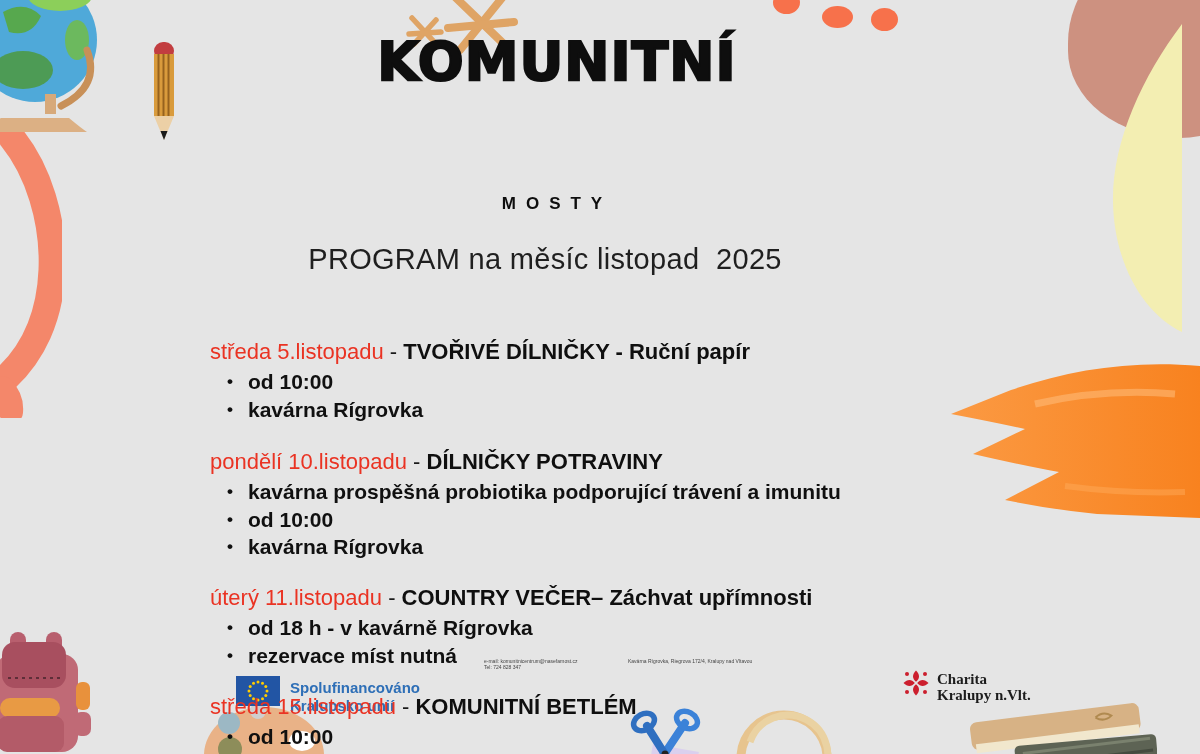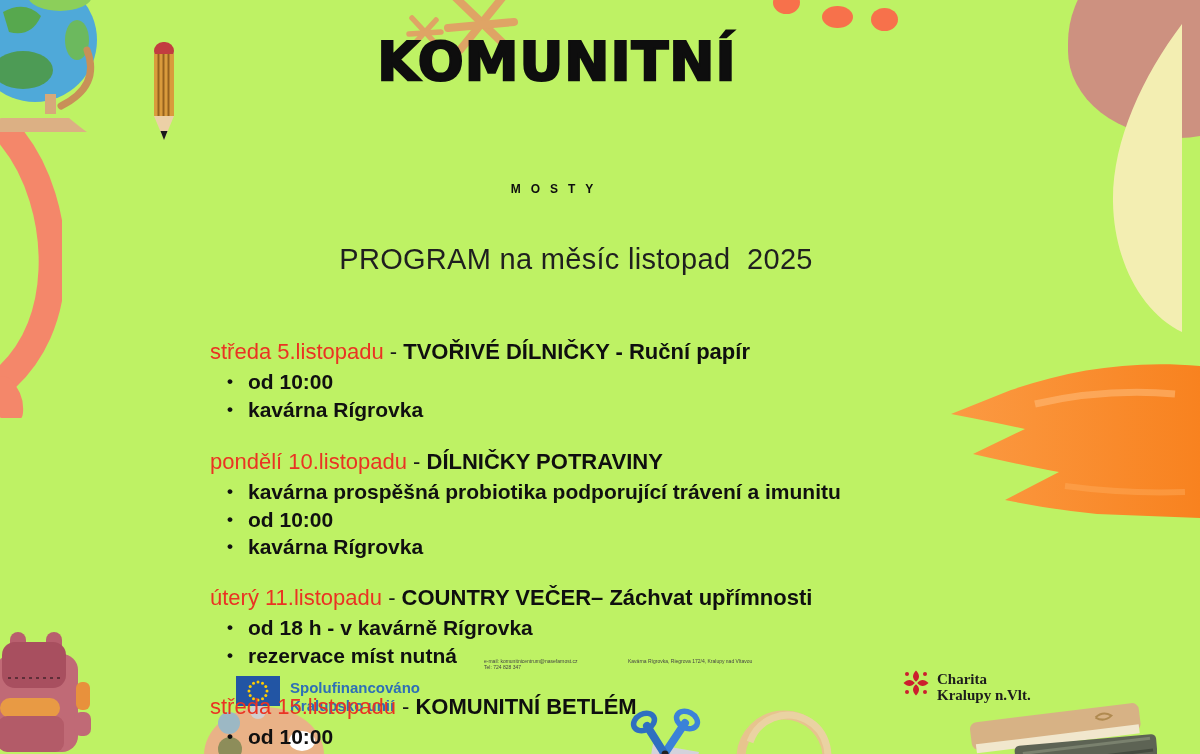--- a/index.html
+++ b/index.html
@@ -1,35 +1,35 @@
 <!DOCTYPE html>
 <html><head>
 <meta charset="utf-8">
 <style>
   html,body { margin:0; padding:0; background:#ffffff; }
   .poster {
-    position:relative; width:1200px; height:754px; background:#bef264;
+    position:relative; width:1200px; height:754px; background:#e5e5e5;
     overflow:hidden; font-family:"Liberation Sans", sans-serif; color:#111;
   }
   .deco { position:absolute; z-index:1; }
 
   
   .header-wrap { position:absolute; left:0; top:30px; width:1114px; text-align:center; z-index:2; }
   .title-line {
     font-family:"DejaVu Sans", sans-serif; font-weight:900; font-size:54px;
     line-height:64px; color:#0e0e0e; letter-spacing:1px;
     -webkit-text-stroke:2.2px #0e0e0e;
   }
   .subtitle {
-    position:absolute; left:0; top:182px; width:1114px; text-align:center;
-    font-weight:700; font-size:12px; letter-spacing:10px; color:#0e0e0e; z-index:2;
+    position:absolute; left:0; top:194px; width:1114px; text-align:center;
+    font-weight:700; font-size:17px; letter-spacing:10px; color:#0e0e0e; z-index:2;
   }
   .program-heading {
     position:absolute; left:0; top:243px; width:1090px; text-align:center;
-    font-size:29px; color:#1f1f1f; letter-spacing:0.3px; white-space:pre; z-index:2;padding-left:31px;
+    font-size:29px; color:#1f1f1f; letter-spacing:0.3px; white-space:pre; z-index:2;
   }
 
   
   .event { position:absolute; left:210px; z-index:6; }
   .event-1 { top:338px; }
   .event-2 { top:448px; }
   .event-3 { top:584px; }
   .event-4 { top:693px; }
   .event-header { font-size:22px; line-height:27px; white-space:nowrap; }
   .date  { color:#ea3323; }

